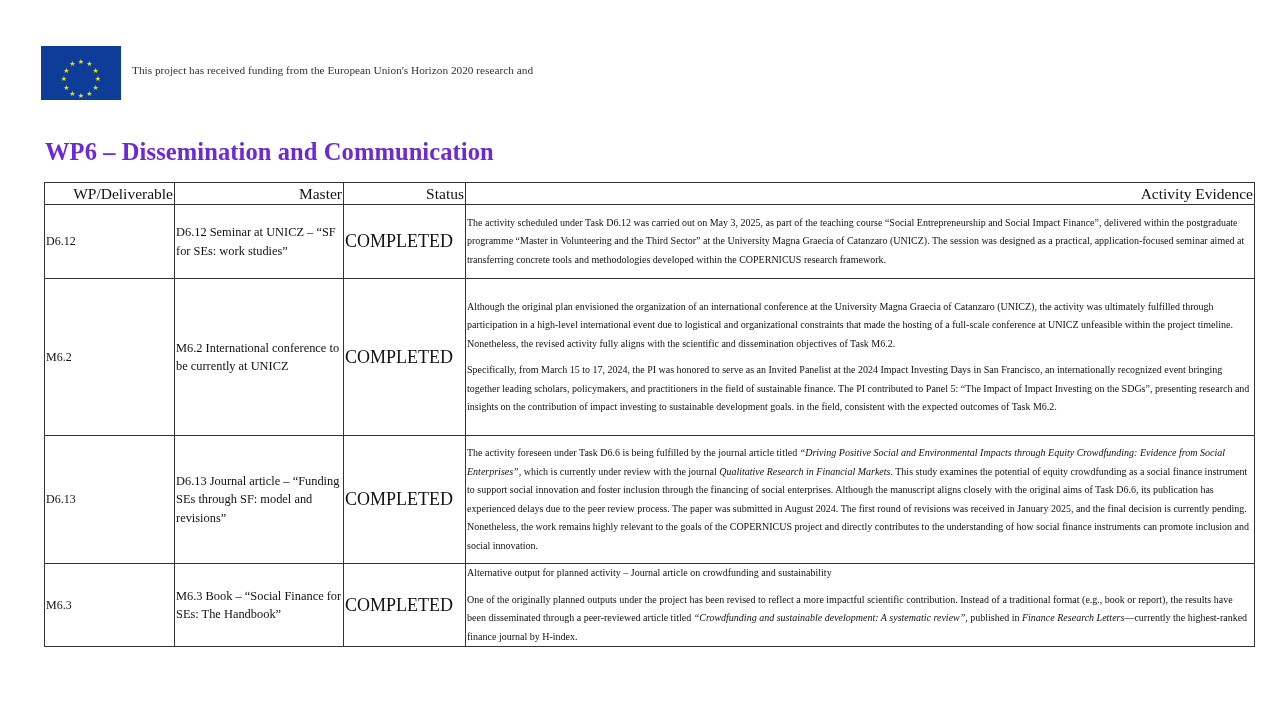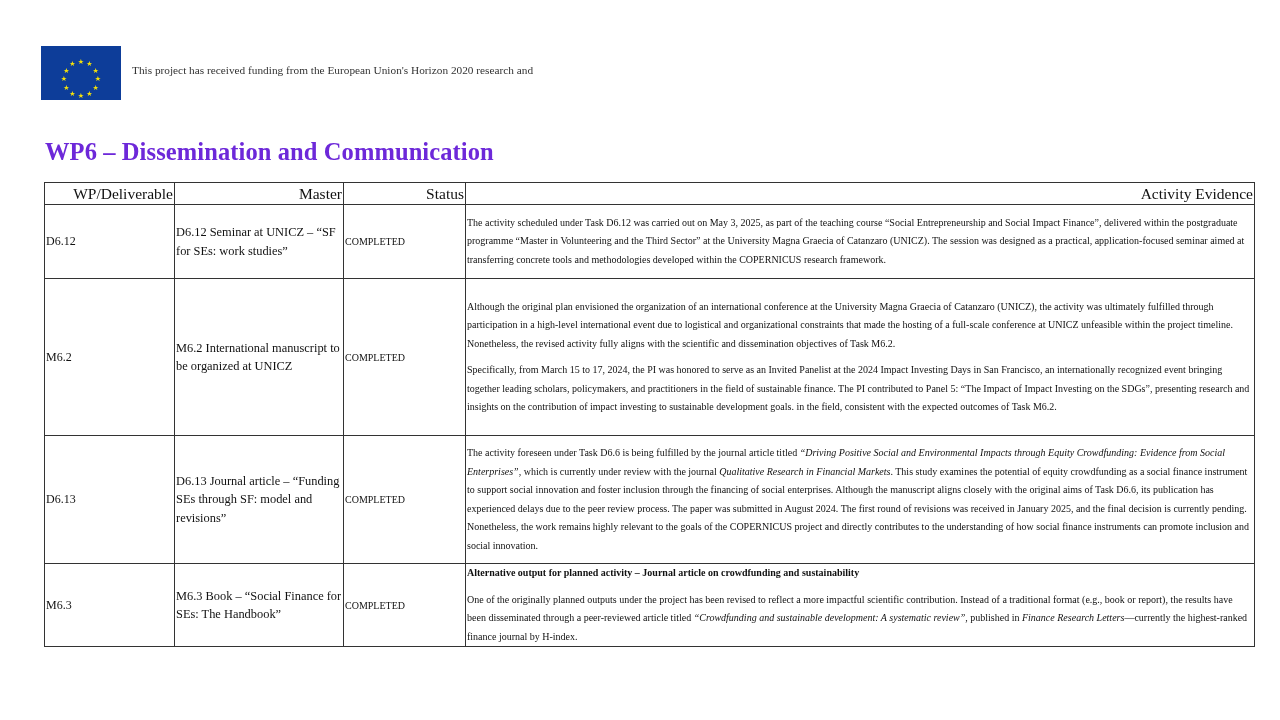--- a/index.html
+++ b/index.html
@@ -37,27 +37,27 @@
     }
     .col-id { width: 130px; }
     .col-title { width: 169px; }
     .col-status { width: 122px; }
     td.id-cell {
       vertical-align: bottom; font-size: 12px; line-height: 17px; padding-bottom: 0;
       border-right: 2px solid #555;
     }
     th.id-h { border-right: 2px solid #555; }
     td.title-cell { font-size: 12.4px; line-height: 18.5px; }
-    td.status-cell { font-size: 10px; margin-left: 27px; }
+    td.status-cell { font-size: 18px; margin-left: 27px; }
     td.summary-cell {
       font-size: 10px; line-height: 18.5px; vertical-align: top; padding: 1px 2px 0 1px;
     }
     td.summary-cell p { margin: 0; }
     td.summary-cell p + p { margin-top: 8px; }
-    .bold { font-weight: bold; }
+    .bold { font-weight: normal; }
     .it { font-style: italic; }
     tr.r1 td { height: 73px; }
     tr.r2 td { height: 156px; }
     tr.r3 td { height: 127px; }
     tr.r4 td { height: 82px; }
   </style>
 </head>
 <body>
 
 <div class="funding">
@@ -105,21 +105,21 @@
     <tr class="r1">
       <td class="id-cell">D6.12</td>
       <td class="title-cell">D6.12 Seminar at UNICZ – “SF for SEs: work studies”</td>
       <td class="status-cell">COMPLETED</td>
       <td class="summary-cell">
         <p>The activity scheduled under Task D6.12 was carried out on May 3, 2025, as part of the teaching course “Social Entrepreneurship and Social Impact Finance”, delivered within the postgraduate programme “Master in Volunteering and the Third Sector” at the University Magna Graecia of Catanzaro (UNICZ). The session was designed as a practical, application-focused seminar aimed at transferring concrete tools and methodologies developed within the COPERNICUS research framework.</p>
       </td>
     </tr>
     <tr class="r2">
       <td class="id-cell">M6.2</td>
-      <td class="title-cell">M6.2 International manuscript to be organized at UNICZ</td>
+      <td class="title-cell">M6.2 International conference to be currently at UNICZ</td>
       <td class="status-cell">COMPLETED</td>
       <td class="summary-cell">
         <p>Although the original plan envisioned the organization of an international conference at the University Magna Graecia of Catanzaro (UNICZ), the activity was ultimately fulfilled through participation in a high-level international event due to logistical and organizational constraints that made the hosting of a full-scale conference at UNICZ unfeasible within the project timeline. Nonetheless, the revised activity fully aligns with the scientific and dissemination objectives of Task M6.2.</p>
         <p>Specifically, from March 15 to 17, 2024, the PI was honored to serve as an Invited Panelist at the 2024 Impact Investing Days in San Francisco, an internationally recognized event bringing together leading scholars, policymakers, and practitioners in the field of sustainable finance. The PI contributed to Panel 5: “The Impact of Impact Investing on the SDGs”, presenting research and insights on the contribution of impact investing to sustainable development goals. in the field, consistent with the expected outcomes of Task M6.2.</p>
       </td>
     </tr>
     <tr class="r3">
       <td class="id-cell">D6.13</td>
       <td class="title-cell">D6.13 Journal article – “Funding SEs through SF: model and revisions”</td>
       <td class="status-cell">COMPLETED</td>

